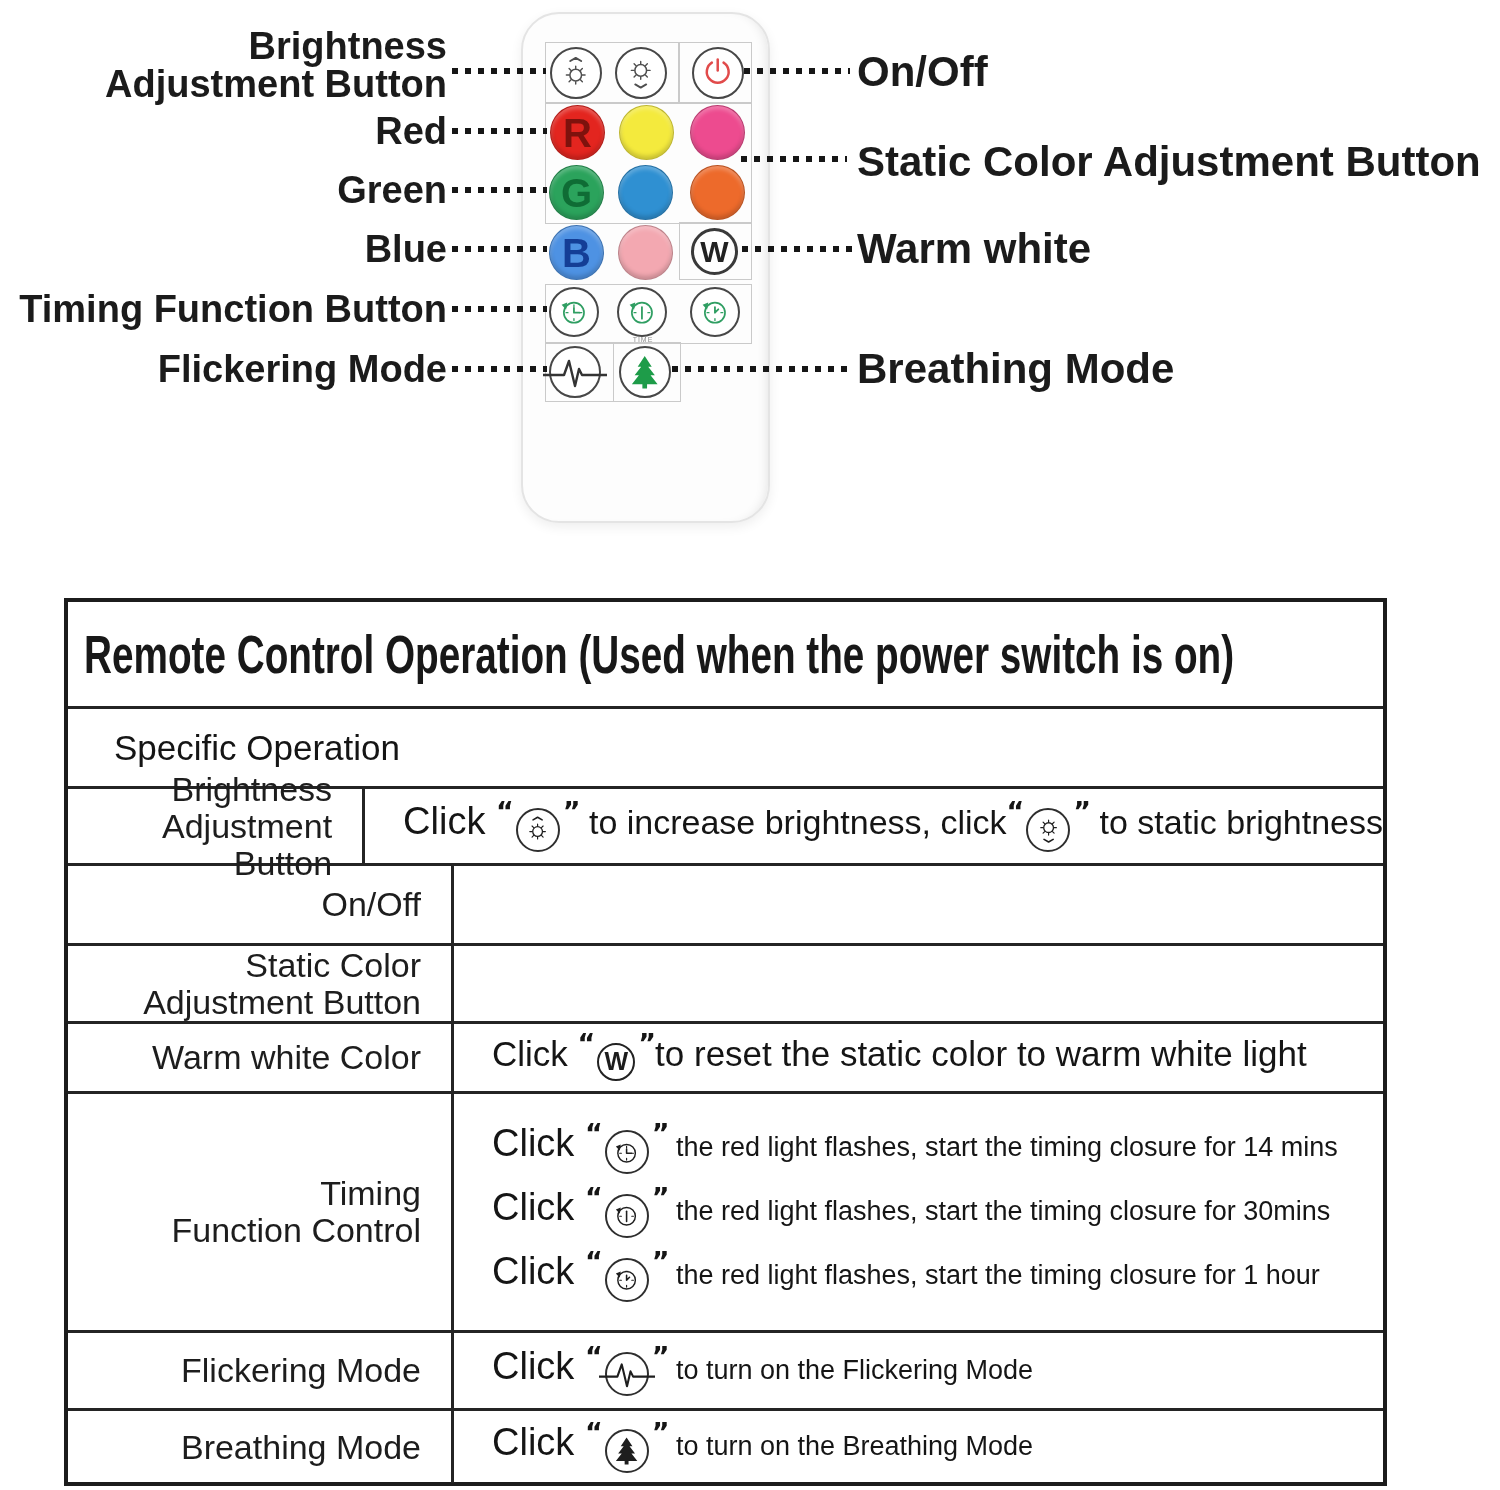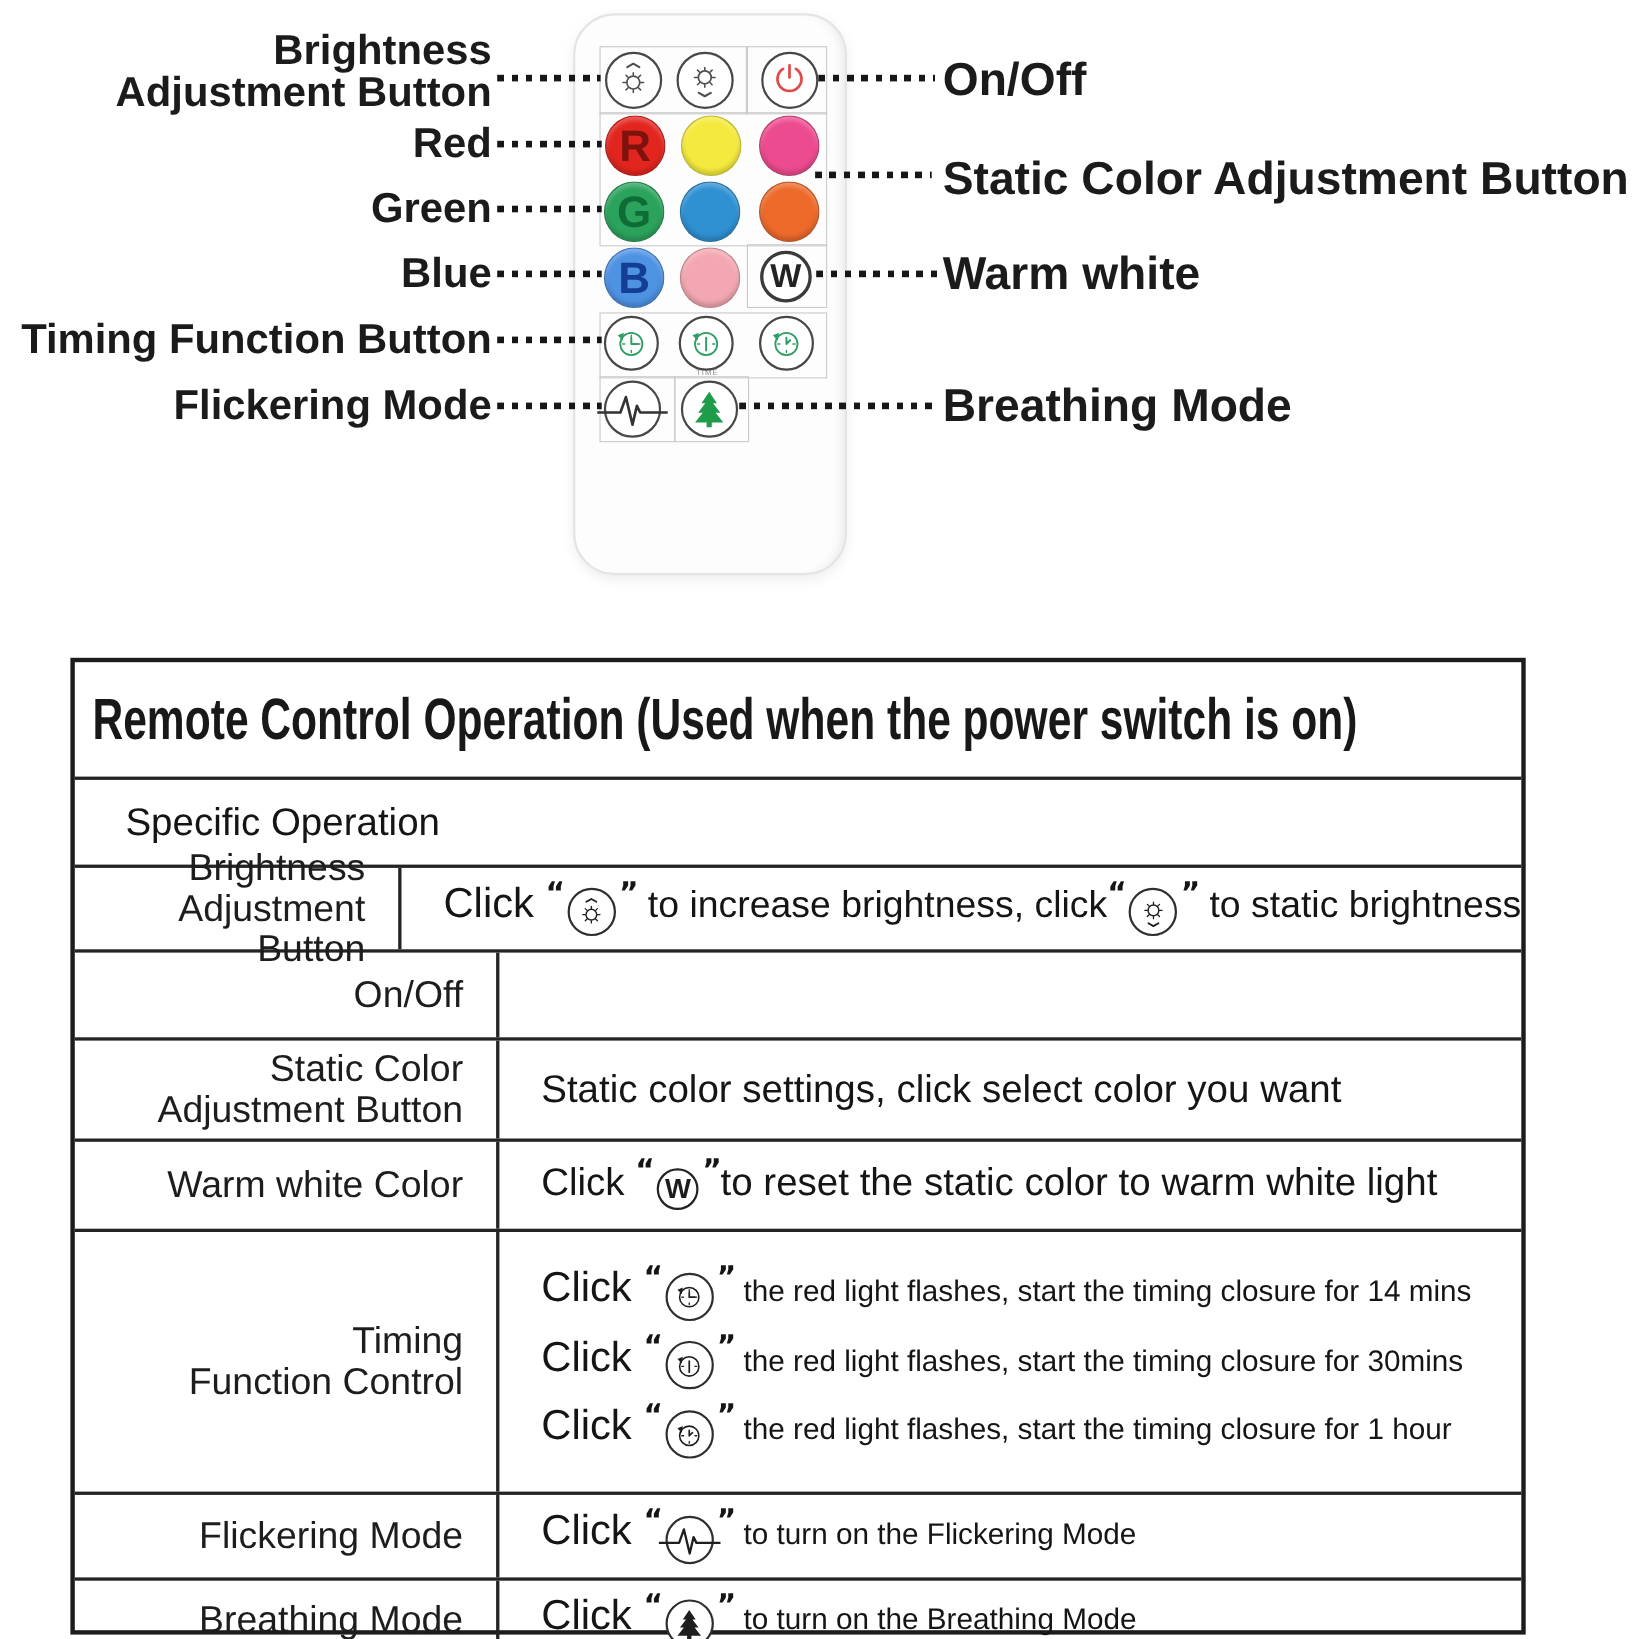--- a/index.html
+++ b/index.html
@@ -73,22 +73,22 @@
   
   #optable{position:absolute;left:64px;top:598px;width:1323px;height:888px;
            border:4px solid #1c1c1c;background:#fff;box-sizing:border-box;}
   #trow-title{height:104px;display:flex;align-items:center;overflow:hidden;}
   #table-title{font-size:53px;font-weight:700;letter-spacing:0px;white-space:nowrap;
                transform:scaleX(0.73);transform-origin:left center;padding-left:22px;color:#181818;}
   .trow{display:flex;border-top:3px solid #242424;box-sizing:border-box;}
   #trow-header{height:80px}
   #trow-brightness{height:77px}
   #trow-onoff{height:80px}
-  #trow-static{height:92px}
-  #trow-warm{height:82px}
+  #trow-static{height:78px}
+  #trow-warm{height:70px}
   #trow-timing{height:239px}
   #trow-flickering{height:78px}
   #trow-breathing{height:75px}
   .tcell-l{width:386px;border-right:3px solid #242424;box-sizing:border-box;
            display:flex;flex-direction:column;justify-content:center;align-items:flex-end;
            padding-right:30px;text-align:right;font-size:34px;line-height:37px;color:#1d1d1d;}
   .tcell-r{flex:1;display:flex;flex-direction:column;justify-content:center;
            padding-left:38px;box-sizing:border-box;}
   #trow-header .tcell-l{align-items:center;padding-right:0;text-align:center;font-size:35px;}
   #trow-header .tcell-r{padding-left:46px;font-size:35px;}
@@ -314,23 +314,20 @@
         <div class="trow" id="trow-onoff">
           <div class="tcell-l">
             <span>On/Off</span>
           </div>
         </div>
         <div class="trow" id="trow-static">
           <div class="tcell-l">
             <span>Static Color</span>
             <span>Adjustment Button</span>
           </div>
-          <div class="tcell-r">
-            <div class="opline"><span class="seg-lg">Static color settings, click select color you want</span></div>
-          </div>
         </div>
         <div class="trow" id="trow-warm">
           <div class="tcell-l">
             <span>Warm white Color</span>
           </div>
           <div class="tcell-r">
             <div class="opline"><span class="seg-lg">Click </span><span class="seg-q">“</span><span class="ring tbl tbl-w">W</span><span class="seg-q">”</span><span class="seg-lg">to reset the static color to warm white light</span></div>
           </div>
         </div>
         <div class="trow" id="trow-timing">

